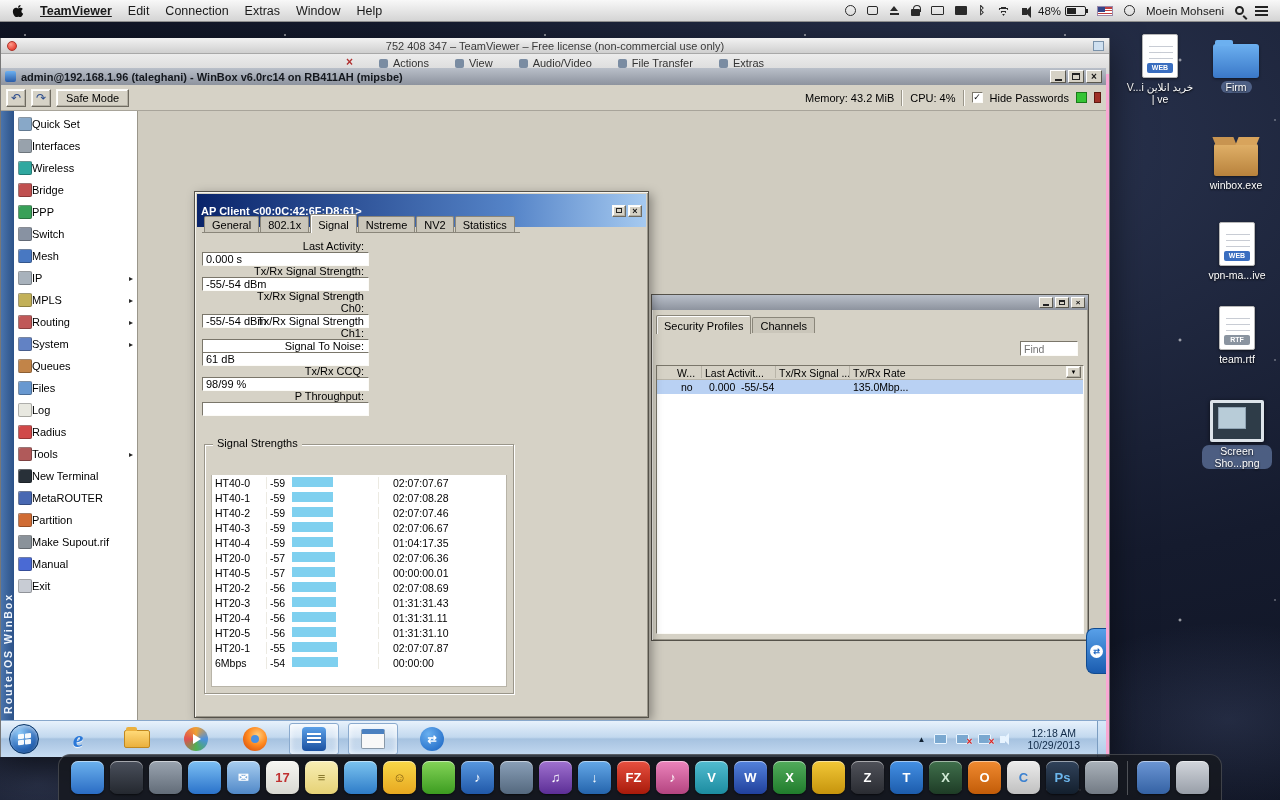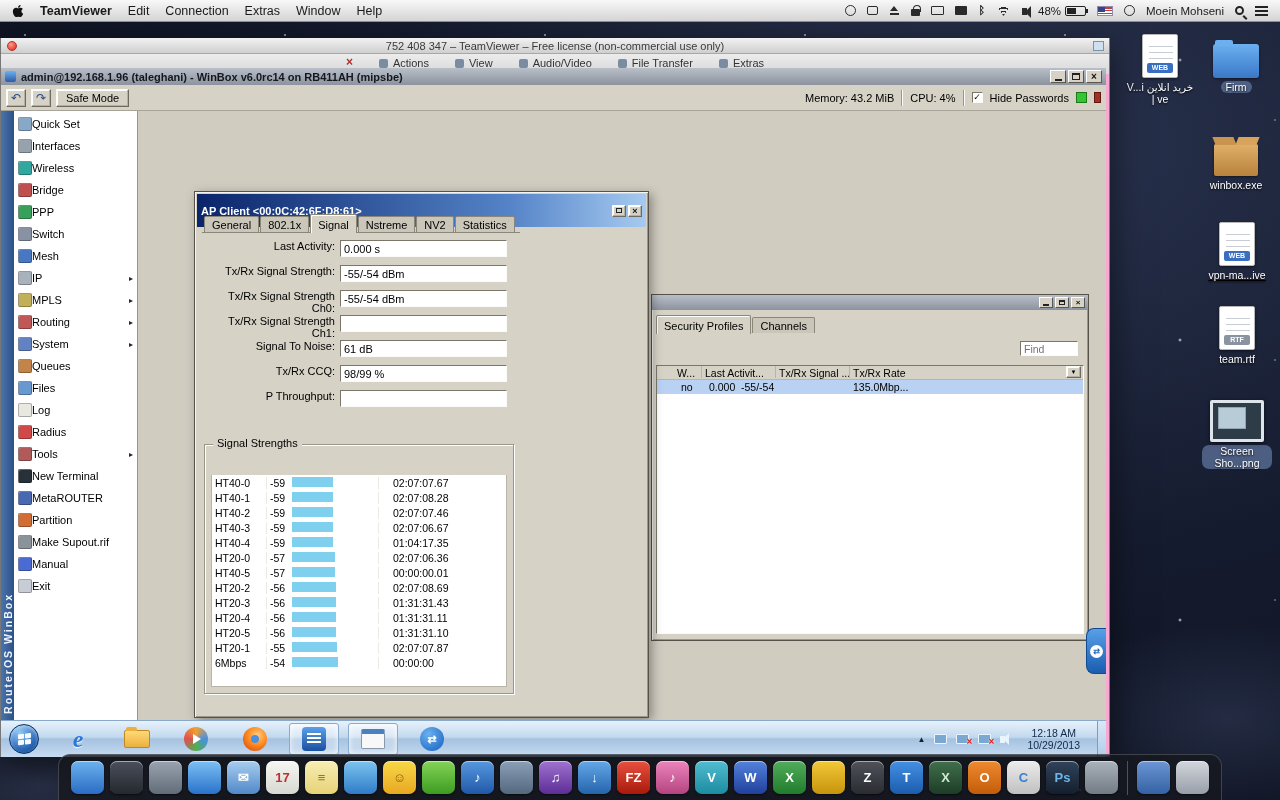--- a/index.html
+++ b/index.html
@@ -16,21 +16,21 @@
     background-size: 260px 220px, 300px 240px, 340px 280px, 280px 260px, 320px 300px; }
   .galaxy { position:absolute; inset:0; pointer-events:none;
     background:
       radial-gradient(ellipse 280px 150px at 3% 98%, rgba(150,170,230,.22), transparent 70%),
       radial-gradient(ellipse 260px 140px at 96% 90%, rgba(140,160,220,.15), transparent 70%); }
 
   
   .menubar { position:absolute; left:0; top:0; right:0; height:22px;
     background:linear-gradient(#f8f8f8,#d4d4d4); border-bottom:1px solid #8e8e8e;
     display:flex; align-items:center; padding:0 12px; gap:16px; font-size:12.5px; color:#1a1a1a; z-index:60; }
-  .menu-item.app { font-weight:bold; }
+  .menu-item.app { font-weight:bold;text-decoration:underline; }
   .m-right { margin-left:auto; display:flex; align-items:center; gap:11px; font-size:11.5px; }
   .ico { position:relative; display:inline-block; }
   .i-ring { width:11px; height:11px; border:1.5px solid #2a2a2a; border-radius:50%; }
   .i-box  { width:11px; height:9px; border:1.5px solid #2a2a2a; border-radius:2px; }
   .i-eject { width:11px; height:9px; }
   .i-eject::before { content:""; position:absolute; left:1px; top:0; border-left:4.5px solid transparent; border-right:4.5px solid transparent; border-bottom:5px solid #2a2a2a; }
   .i-eject::after { content:""; position:absolute; left:1px; bottom:0; width:9px; height:2px; background:#2a2a2a; }
   .i-lock { width:9px; height:7px; background:#2a2a2a; border-radius:1px; margin-top:4px; }
   .i-lock::before { content:""; position:absolute; left:1.5px; top:-4px; width:6px; height:6px; border:1.5px solid #2a2a2a;
     border-bottom:none; border-radius:4px 4px 0 0; }
@@ -111,21 +111,21 @@
     display:flex; align-items:center; padding:0 4px; }
   .dlg-btns { margin-left:auto; display:flex; gap:2px; }
   .dlg-btn { width:14px; height:12px; display:flex; align-items:center; justify-content:center; font-size:9px; color:#111; font-weight:bold; }
   .maxi2 { width:6px; height:5px; border:1px solid #222; }
   .tabs { position:absolute; left:7px; top:22px; width:318px; height:19px; border-bottom:1px solid #8a867a;
     display:flex; align-items:flex-end; gap:1px; padding-left:2px; }
   .tab { height:16px; padding:2px 7px 0; font-size:11px; background:#cac6ba; border:1px solid #8a867a; border-bottom:none;
     border-radius:2px 2px 0 0; color:#000; }
   .tab.active { height:19px; background:#d6d2c6; margin-bottom:-1px; box-shadow:inset 1px 1px 0 #fff; padding-top:4px; }
   .form { position:absolute; left:7px; top:48px; }
-  .frow { height:17px; margin-bottom:8px; display:flex; align-items:flex-start; }
+  .frow { height:17px; margin-bottom:8px; display:flex; align-items:flex-end;flex-direction:column; }
   .frow label { width:138px; text-align:right; font-size:11px; padding-right:5px; color:#000; }
   .fin { width:167px; height:17px; background:#fff; border:1px solid; border-color:#7a766a #fcfbf7 #fcfbf7 #7a766a;
     font-size:11px; padding:0 3px; font-family:"Liberation Sans",sans-serif; color:#000; }
   .group { position:absolute; left:9px; top:252px; width:310px; height:250px; border:1px solid #9a968a;
     box-shadow:inset 1px 1px 0 #fff, 1px 1px 0 #fff; }
   .group-label { position:absolute; left:8px; top:-8px; background:#d6d2c6; padding:0 4px; font-size:11px; }
   .sg-head { position:absolute; left:6px; top:14px; right:6px; height:16px; display:flex; align-items:center;
     font-size:10.5px; background:#d6d2c6; border-bottom:1px solid #9a968a; }
   .h-rate { width:54px; padding-left:3px; }
   .h-str  { width:112px; border-left:1px solid #b8b4a8; padding-left:4px; }
@@ -706,21 +706,21 @@
   <span class="lbl" dir="auto">خرید انلاین V...ive |</span>
 </div>
 <div class="dico" style="left:1204px; top:44px; width:64px;">
   <span class="folder-mac"></span>
   <span class="lbl pill">Firm</span>
 </div>
 <div class="dico" style="left:1204px; top:136px; width:64px;">
   <span class="box-ic"></span>
   <span class="lbl">winbox.exe</span>
 </div>
-<div class="dico" style="left:1206px; top:222px; width:62px;text-decoration:underline;">
+<div class="dico" style="left:1206px; top:222px; width:62px;">
   <span class="page-ic">
       <span class="page-badge">WEB</span>
     </span>
   <span class="lbl">vpn-ma...ive</span>
 </div>
 <div class="dico" style="left:1206px; top:306px; width:62px;">
   <span class="page-ic">
       <span class="page-badge gray">RTF</span>
     </span>
   <span class="lbl">team.rtf</span>

